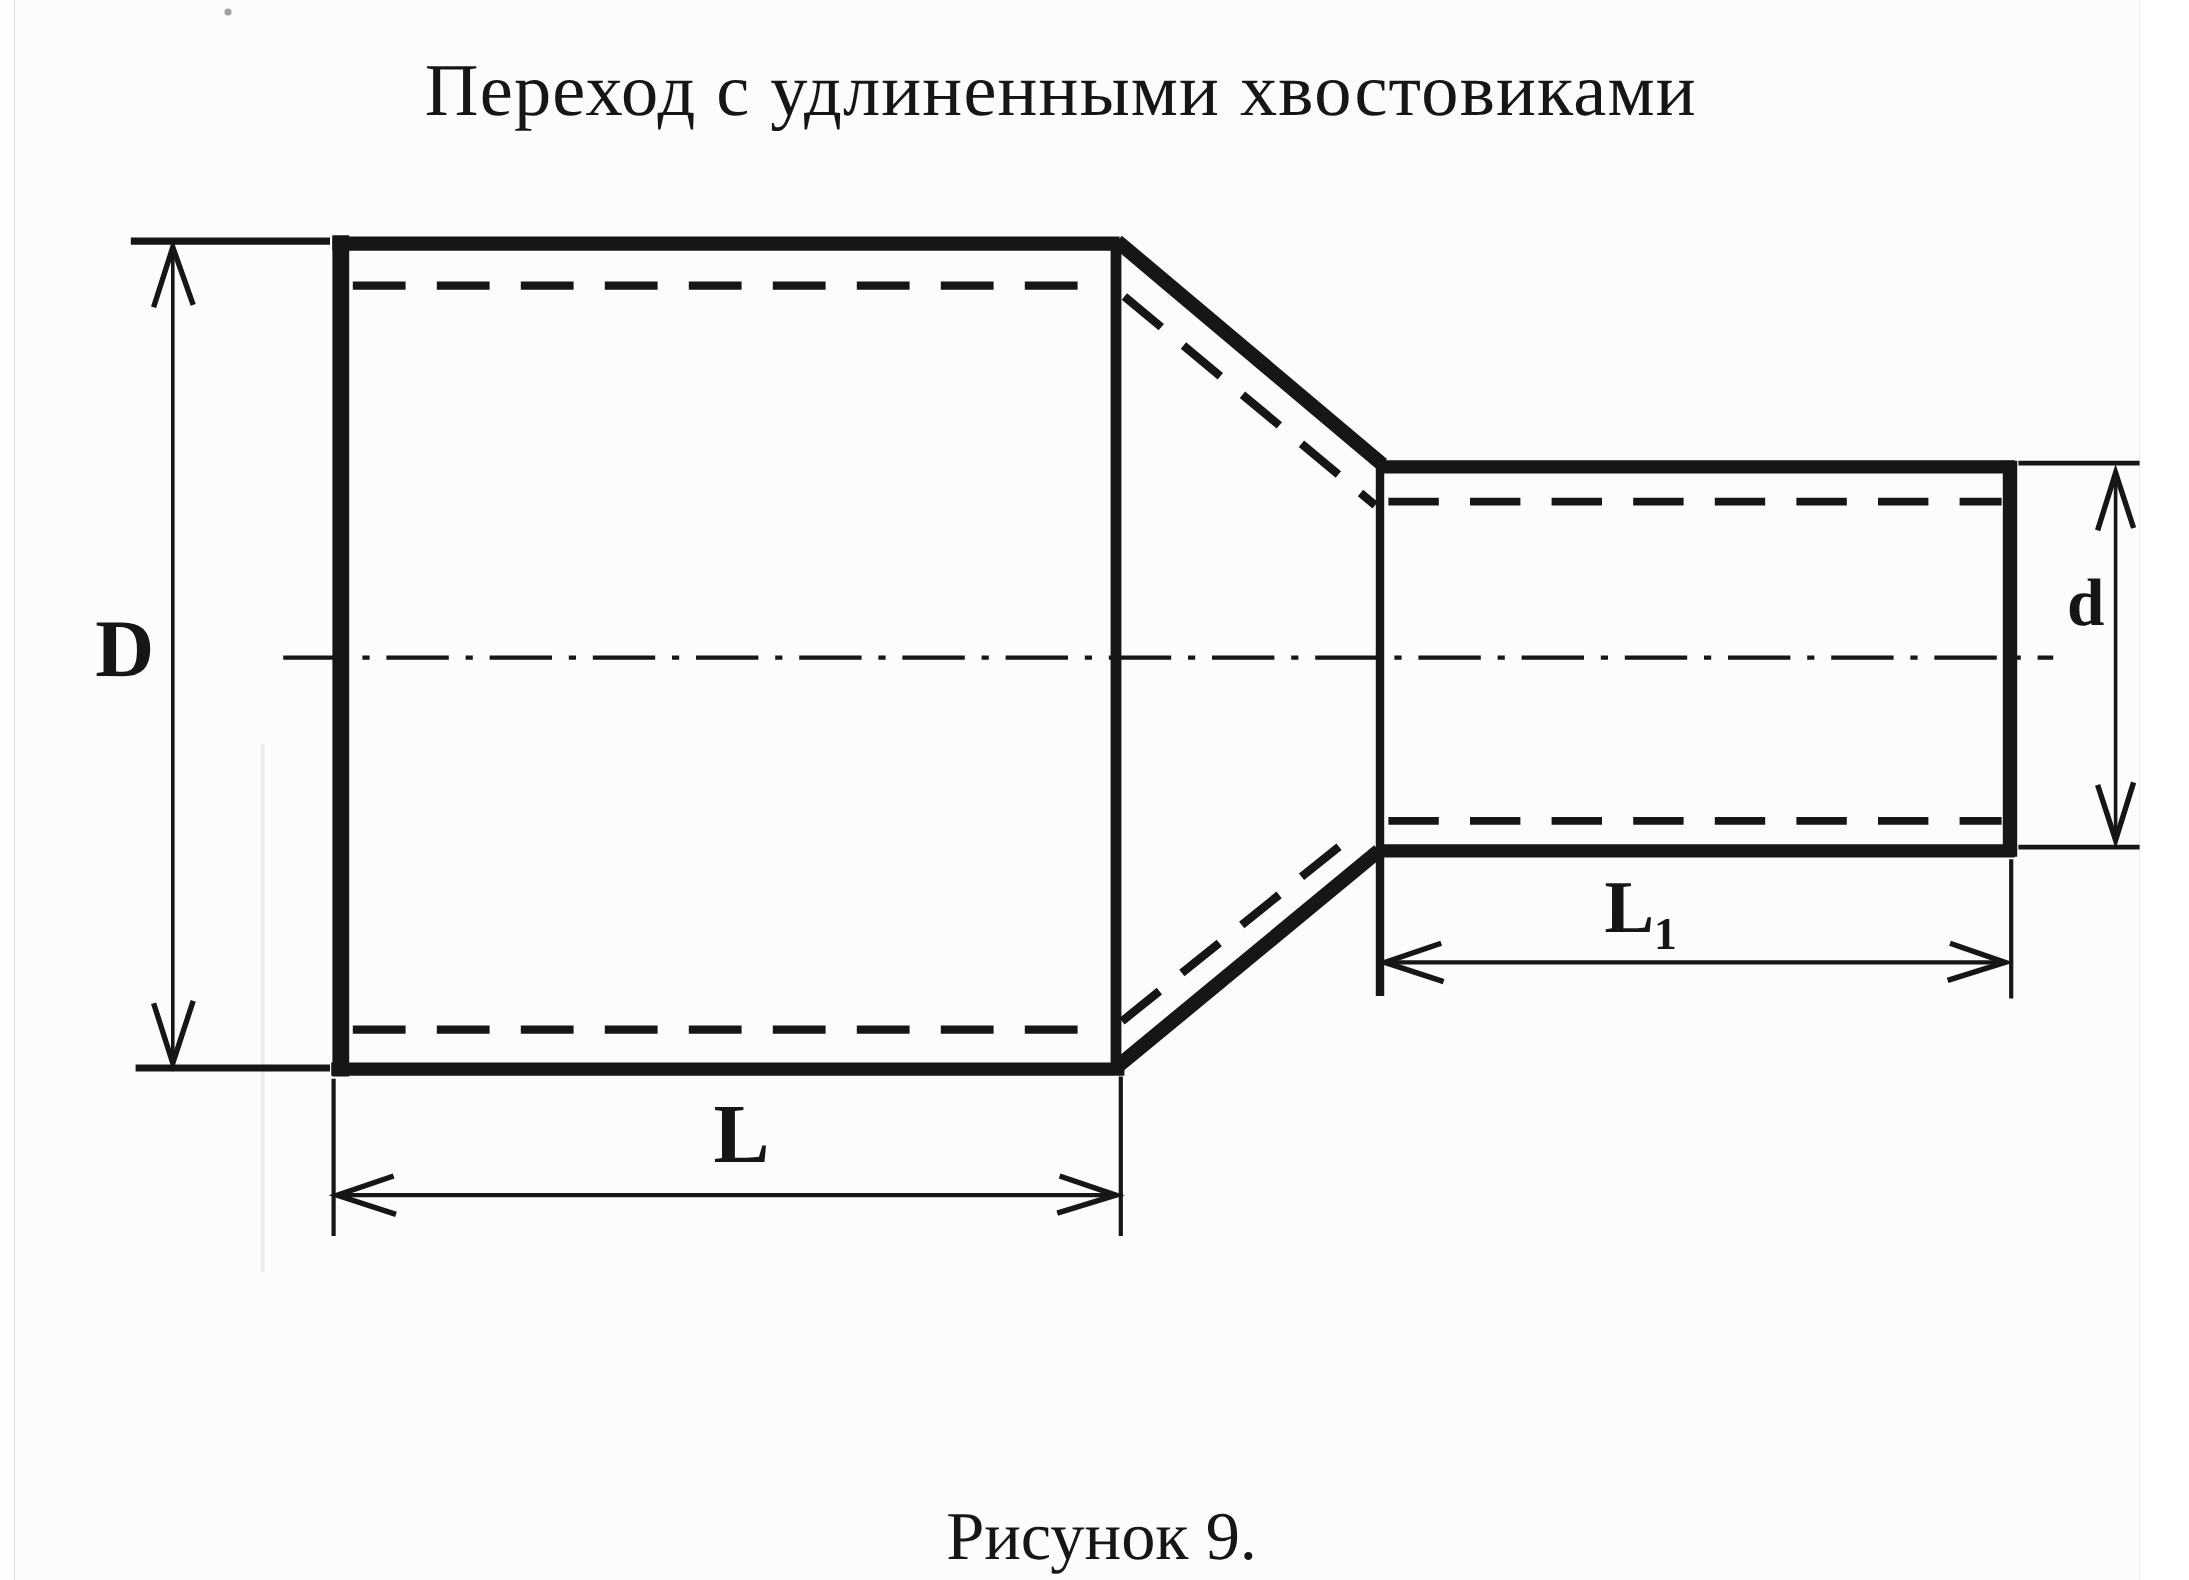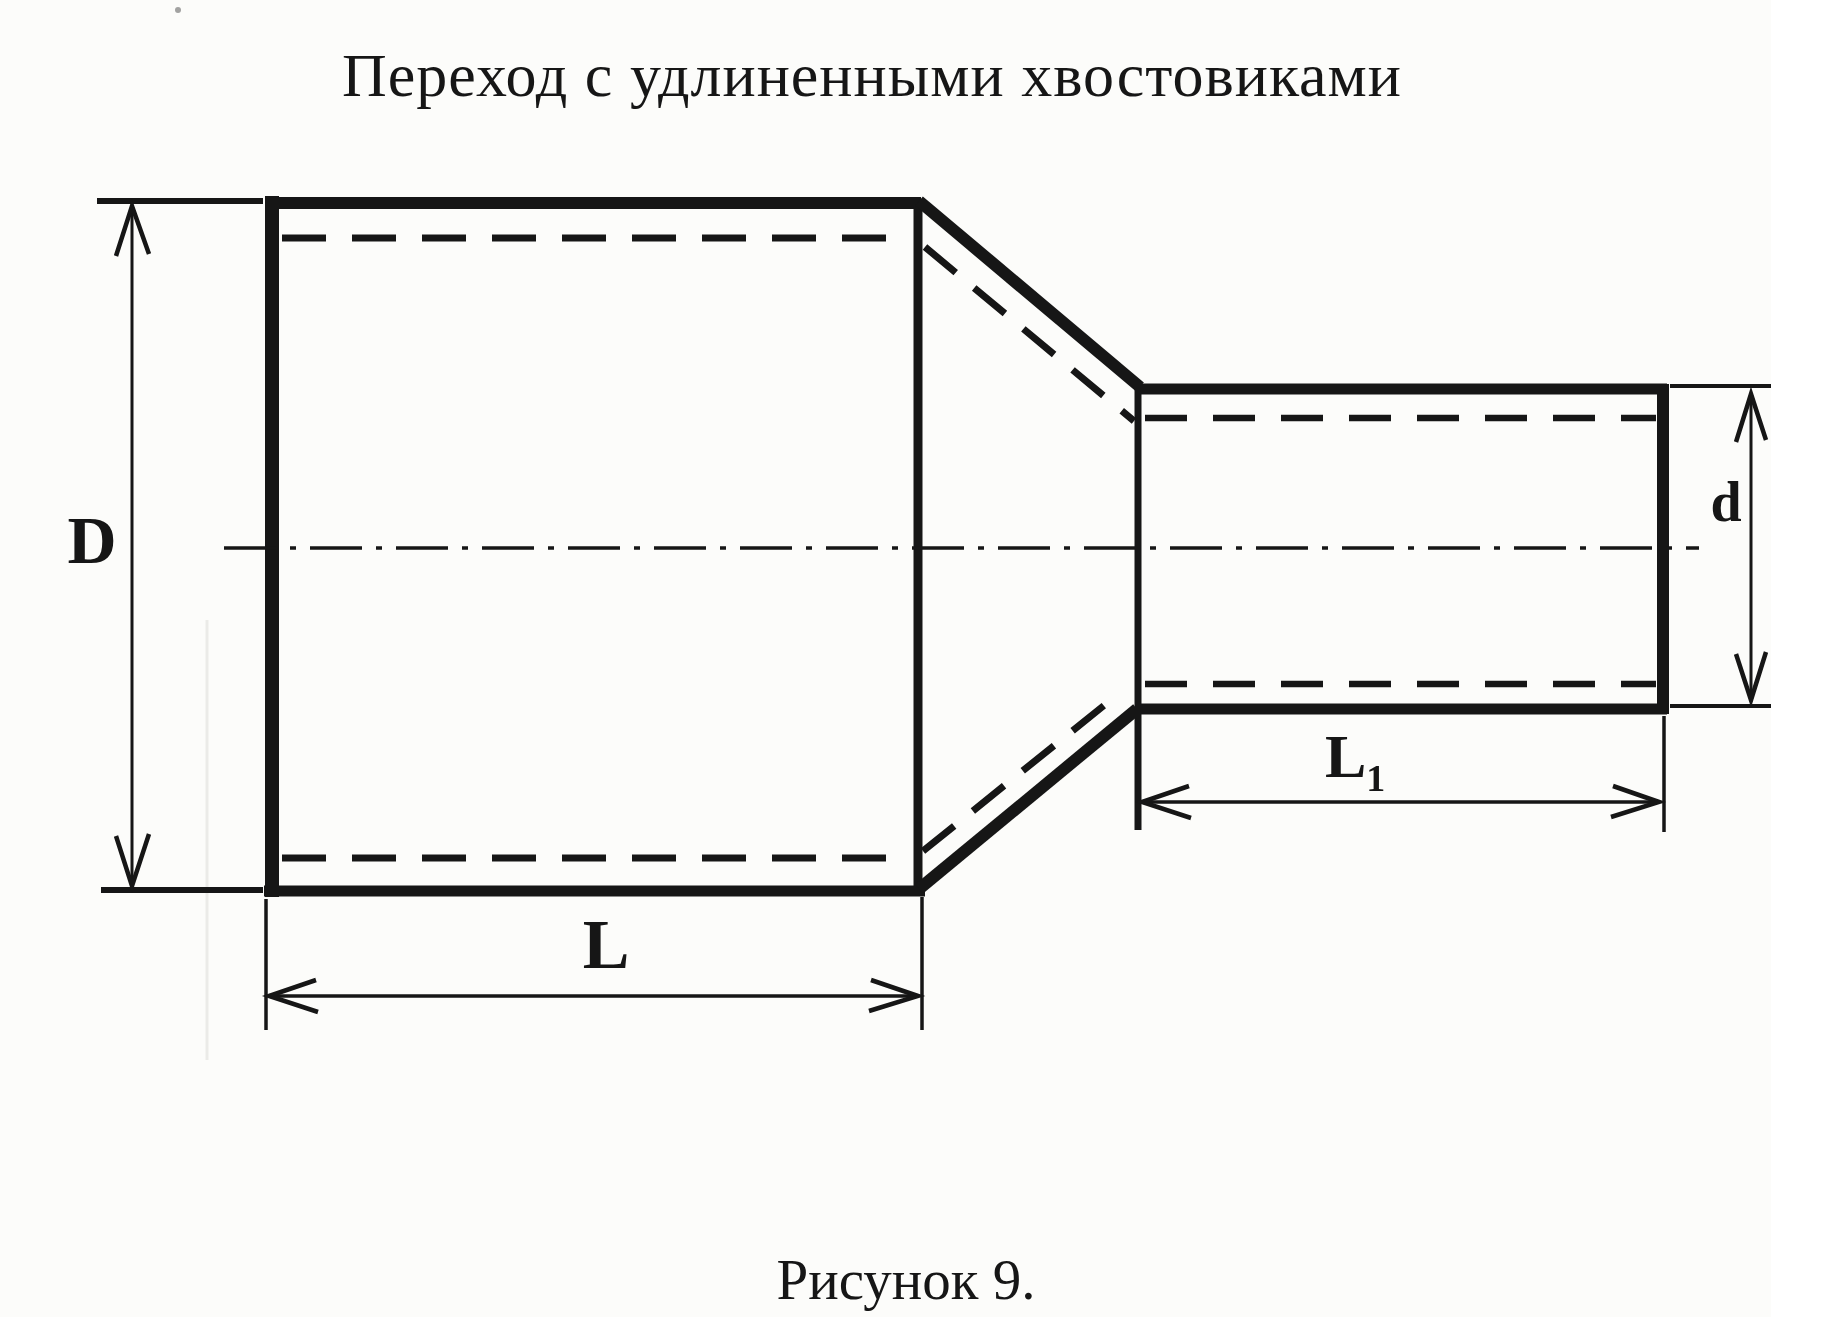--- a/index.html
+++ b/index.html
@@ -3,20 +3,21 @@
 <meta charset="utf-8">
 <style>
   html, body { margin: 0; padding: 0; }
   .page {
     position: relative;
     width: 1771px;
     height: 1317px;
     background: #c4b5fd;
     overflow: hidden;
     font-family: "Liberation Serif", serif;
+    margin-left: 12px;
   }
   svg { position: absolute; left: 0; top: 0; display: block; }
   text { font-family: "Liberation Serif", serif; }
   .title-text   { font-size: 62px; letter-spacing: 1px; }
   .caption-text { font-size: 57px; }
   .dim-label    { font-weight: bold; }
   .lbl-D  { font-size: 68px; }
   .lbl-d  { font-size: 56px; }
   .lbl-L  { font-size: 70px; }
   .lbl-L1 { font-size: 62px; }

